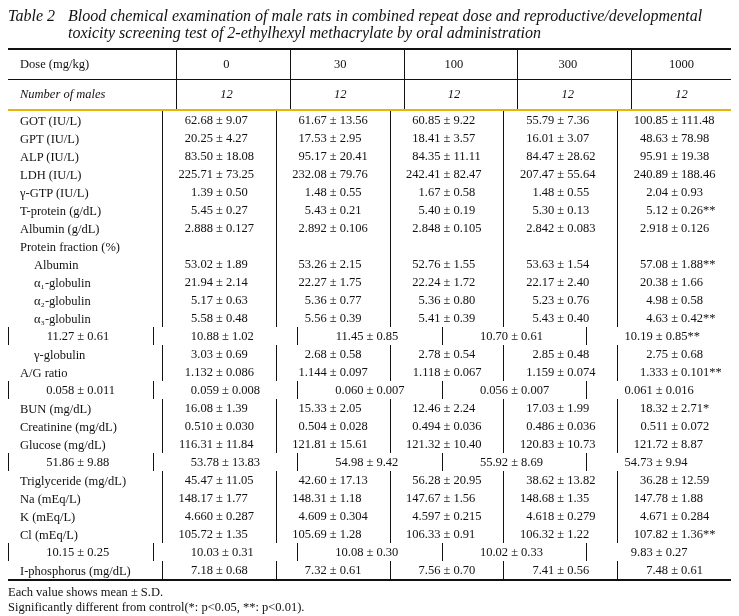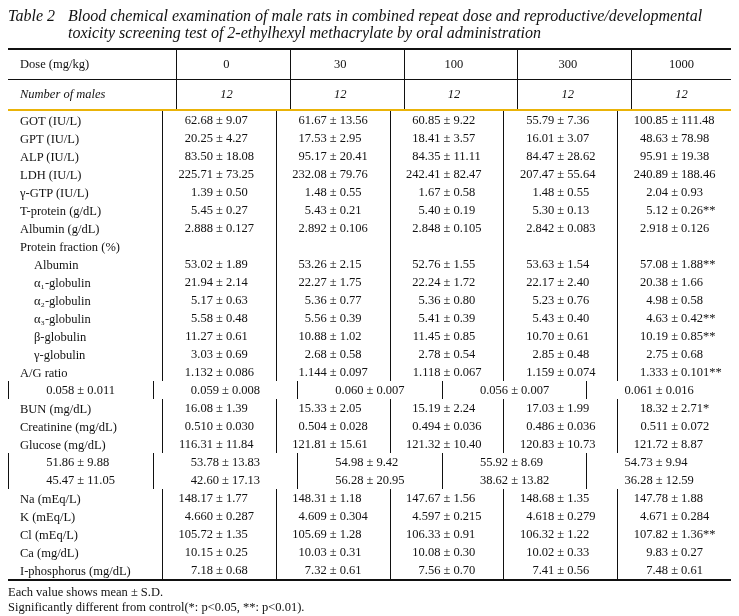--- a/index.html
+++ b/index.html
@@ -416,21 +416,20 @@
             <span class="pm">±</span>
             <span class="vs">0.40</span>
           </div>
           <div class="cell">
             <span class="vm">4.63</span>
             <span class="pm">±</span>
             <span class="vs">0.42**</span>
           </div>
         </div>
         <div class="brow">
-          <div class="rlabel ind">β-globulin</div>
           <div class="cell">
             <span class="vm">11.27</span>
             <span class="pm">±</span>
             <span class="vs">0.61</span>
           </div>
           <div class="cell">
             <span class="vm">10.88</span>
             <span class="pm">±</span>
             <span class="vs">1.02</span>
           </div>
@@ -539,21 +538,21 @@
             <span class="vm">16.08</span>
             <span class="pm">±</span>
             <span class="vs">1.39</span>
           </div>
           <div class="cell">
             <span class="vm">15.33</span>
             <span class="pm">±</span>
             <span class="vs">2.05</span>
           </div>
           <div class="cell">
-            <span class="vm">15.19</span>
+            <span class="vm">12.46</span>
             <span class="pm">±</span>
             <span class="vs">2.24</span>
           </div>
           <div class="cell">
             <span class="vm">17.03</span>
             <span class="pm">±</span>
             <span class="vs">1.99</span>
           </div>
           <div class="cell">
             <span class="vm">18.32</span>
@@ -638,20 +637,21 @@
             <span class="pm">±</span>
             <span class="vs">8.69</span>
           </div>
           <div class="cell">
             <span class="vm">54.73</span>
             <span class="pm">±</span>
             <span class="vs">9.94</span>
           </div>
         </div>
         <div class="brow">
+          <div class="rlabel">Triglyceride (mg/dL)</div>
           <div class="cell">
             <span class="vm">45.47</span>
             <span class="pm">±</span>
             <span class="vs">11.05</span>
           </div>
           <div class="cell">
             <span class="vm">42.60</span>
             <span class="pm">±</span>
             <span class="vs">17.13</span>
           </div>
@@ -749,21 +749,20 @@
             <span class="pm">±</span>
             <span class="vs">1.22</span>
           </div>
           <div class="cell">
             <span class="vm">107.82</span>
             <span class="pm">±</span>
             <span class="vs">1.36**</span>
           </div>
         </div>
         <div class="brow">
-          <div class="rlabel">Ca (mg/dL)</div>
           <div class="cell">
             <span class="vm">10.15</span>
             <span class="pm">±</span>
             <span class="vs">0.25</span>
           </div>
           <div class="cell">
             <span class="vm">10.03</span>
             <span class="pm">±</span>
             <span class="vs">0.31</span>
           </div>

